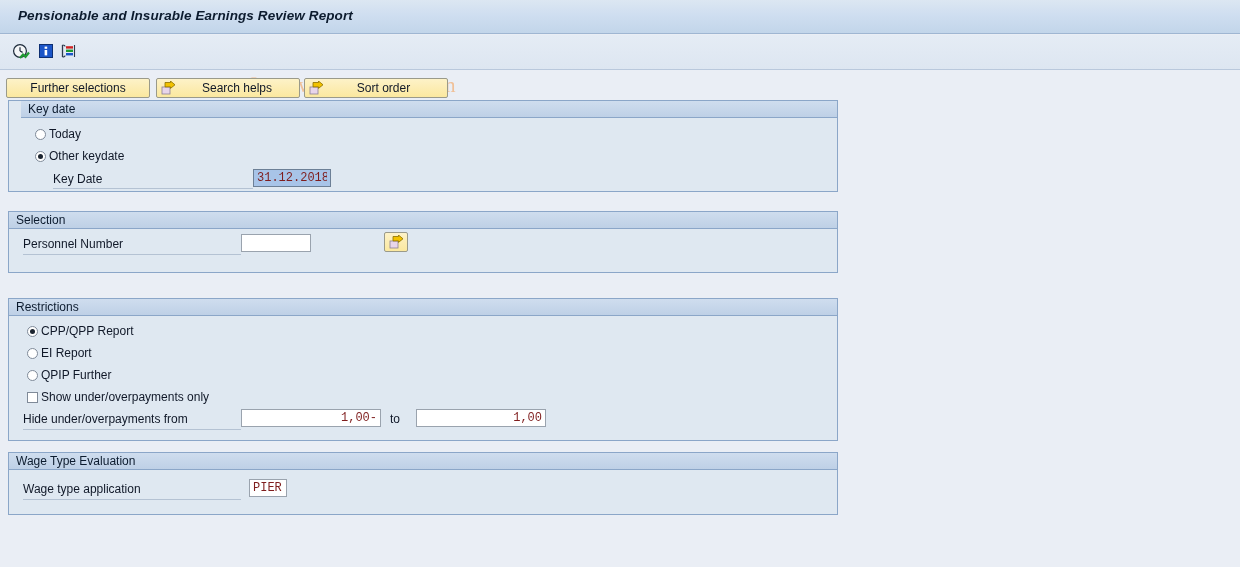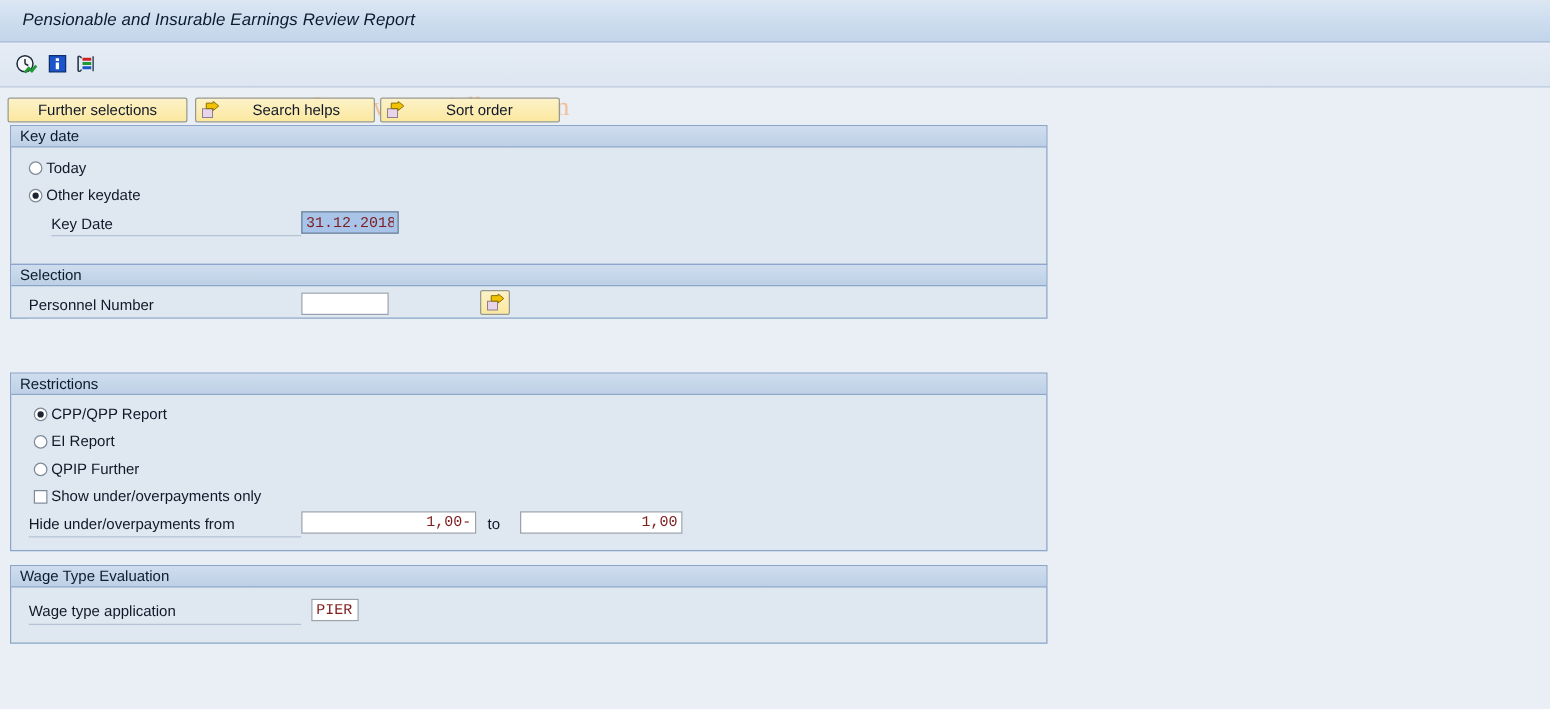--- a/index.html
+++ b/index.html
@@ -26,21 +26,21 @@
     height: 34px;
     background: linear-gradient(to bottom, #dce7f2 0%, #cfdef0 45%, #c2d5ea 100%);
     border-bottom: 1px solid #9fb6d2;
     box-sizing: border-box;
   }
   .titlebar-text {
     position: absolute;
     left: 18px;
     top: 8px;
     font-size: 13.5px;
-    font-weight: normal;
+    font-weight: bold;
     font-style: italic;
     color: #0c1b2e;
     letter-spacing: 0.1px;
     white-space: nowrap;
   }
 
   
   .toolbar {
     position: absolute;
     left: 0; top: 35px;
@@ -123,22 +123,22 @@
     border-bottom: 1px solid #8ba6c8;
     box-sizing: border-box;
     font-size: 12px;
     color: #0c1b2e;
     padding-left: 7px;
     line-height: 16px;
     white-space: nowrap;
   }
   .group-body { position: relative; }
 
-  #grp-keydate     { top: 100px;  height: 112px; }
-  #grp-selection   { top: 211px;  height: 44px; }
+  #grp-keydate     { top: 100px;  height: 92px; padding-left: 12px; }
+  #grp-selection   { top: 211px;  height: 62px; }
   #grp-restrict    { top: 298px;  height: 143px; }
   #grp-wagetype    { top: 452px;  height: 63px; }
 
   
   .radio-row, .check-row {
     position: absolute;
     display: flex;
     align-items: center;
     white-space: nowrap;
     cursor: pointer;

